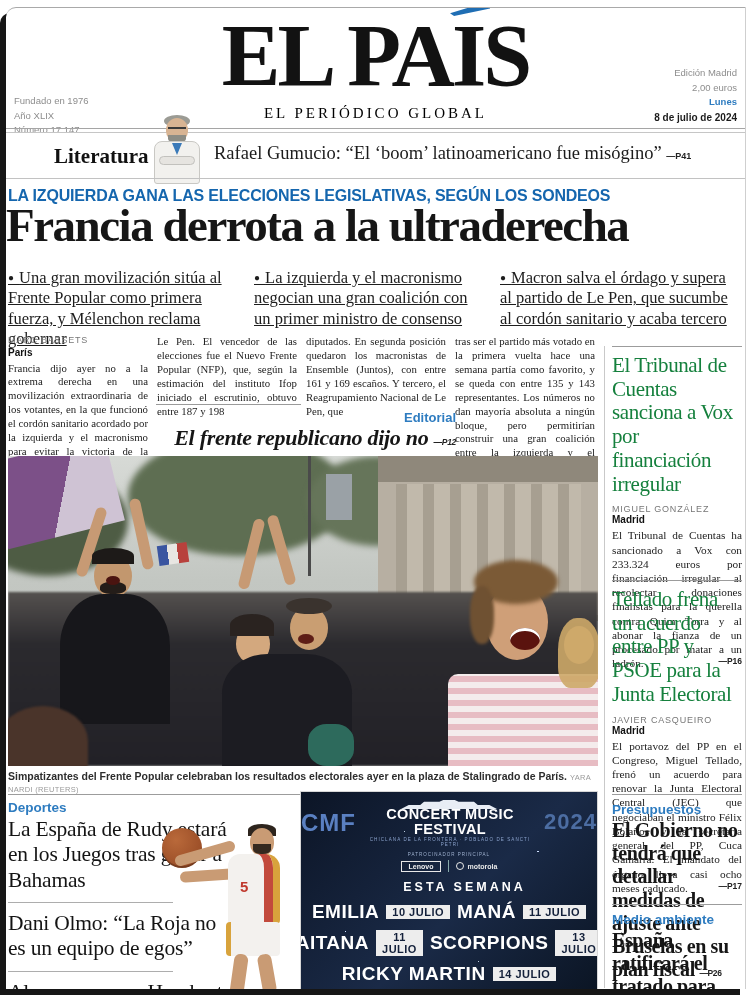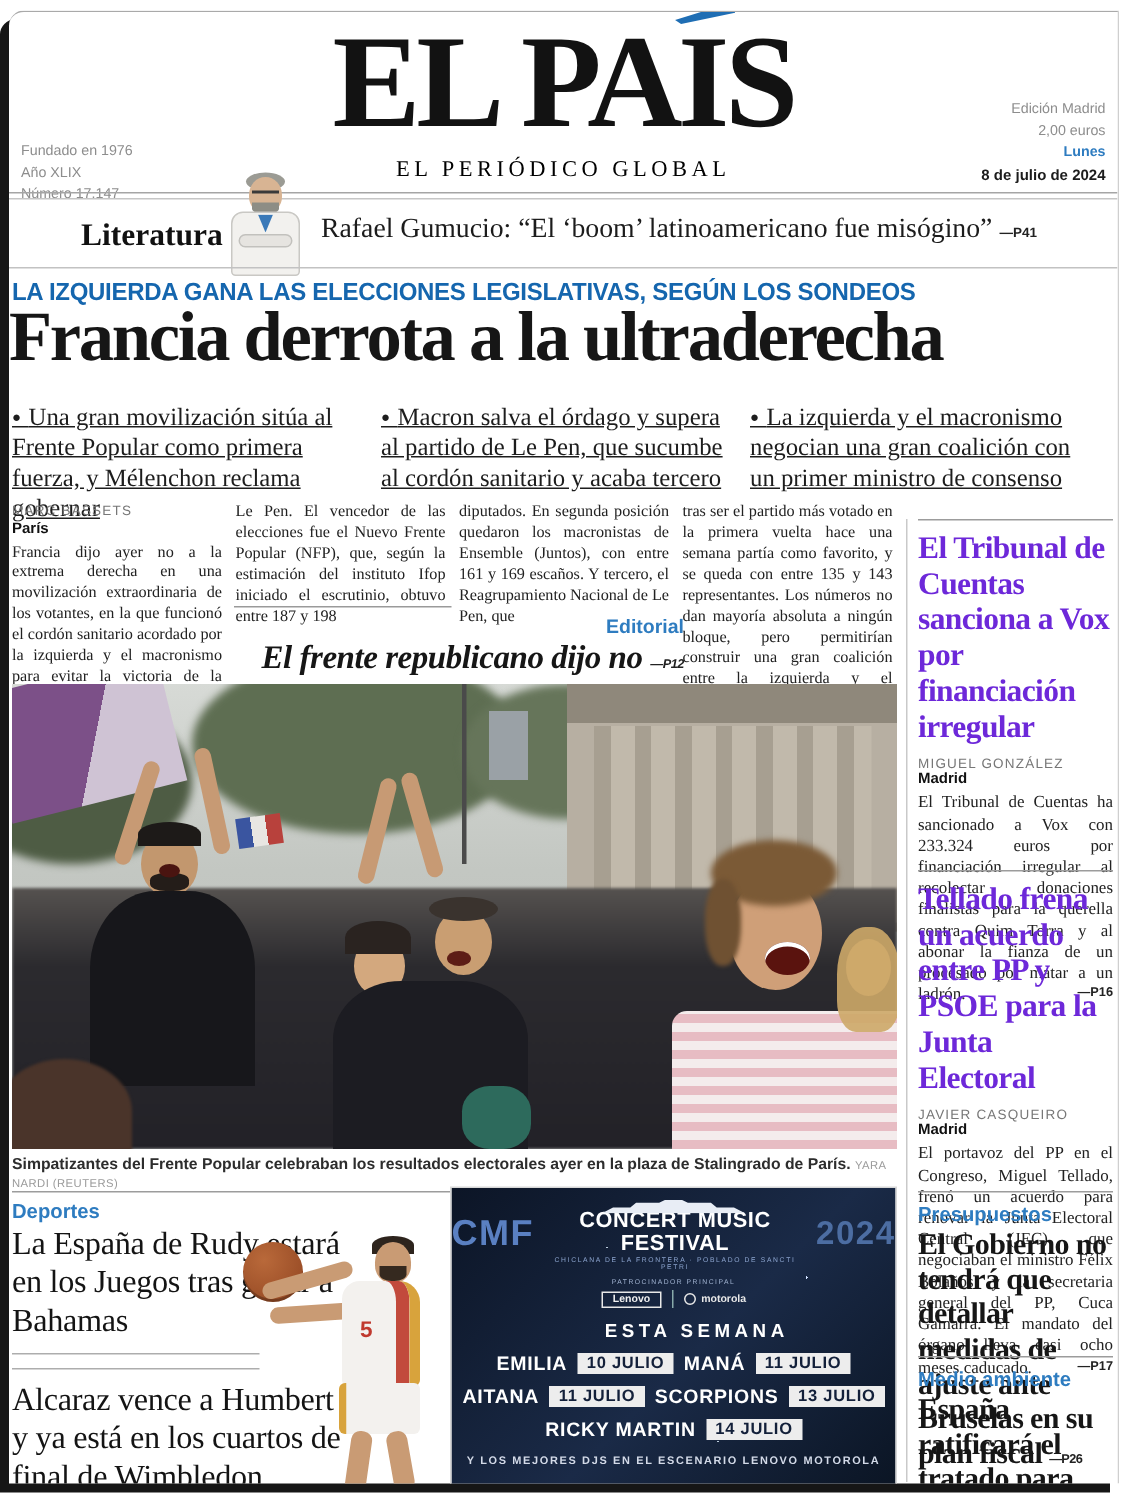--- a/index.html
+++ b/index.html
@@ -74,21 +74,21 @@
   .bigman-shirt{ left:440px; top:218px; width:160px; height:92px;
       background:repeating-linear-gradient(0deg,#e7bcc3 0 6px,#f4ecec 6px 12px),
                  repeating-linear-gradient(90deg,rgba(203,132,146,.6) 0 6px,rgba(255,255,255,0) 6px 12px);
       border-radius:10px 10px 0 0; }
   .caption{ position:absolute; left:2px; top:762px; width:590px; font-family:"Liberation Sans",sans-serif;
             font-size:10.5px; font-weight:700; color:#2d2d2d; }
   .caption .credit{ font-weight:400; font-size:7.5px; color:#9a9a9a; letter-spacing:0.3px; }
   
   .side{ position:absolute; left:606px; width:130px; }
   .side .srule{ width:100%; height:1px; background:#9c9c9c; margin-bottom:7px; }
-  .shead{ font-size:21px; font-weight:700; line-height:1.13; letter-spacing:-0.4px; color:#6d28d9; }
+  .shead{ font-size:21px; font-weight:400; line-height:1.13; letter-spacing:-0.4px; color:#15803d; }
   .sby{ margin-top:8px; }
   .sbody{ margin-top:3px; font-size:11.3px; line-height:1.26; text-align:justify; color:#222; }
   .slabel{ font-family:"Liberation Sans",sans-serif; font-size:13.5px; font-weight:700; color:#2e7cc0; margin-bottom:2px; }
   .bhead{ font-size:20px; font-weight:700; line-height:1.16; letter-spacing:-0.4px; color:#161616; }
   
   .sports{ position:absolute; left:2px; top:786px; width:292px; }
   .sports .srule{ width:100%; height:1px; background:#9c9c9c; margin-bottom:5px; }
   .sports .shl{ font-size:21.5px; line-height:1.18; color:#141414; letter-spacing:-0.2px; width:230px; }
   .sports .mini{ width:165px; height:1px; background:#adadad; margin:9px 0 8px; }
   .player{ position:absolute; right:-6px; top:32px; width:140px; height:170px; }
@@ -124,21 +124,21 @@
   .ad .subtitle{ font-size:4.5px; letter-spacing:1.1px; color:#8ba3cd; margin-top:2px; }
   .ad .year{ font-size:22px; font-weight:700; color:#4c6da2; letter-spacing:1px; margin-top:2px; }
   .ad .sponsor-label{ font-size:4.5px; letter-spacing:1px; color:#9fb1cf; margin-top:5px; }
   .ad .sponsors{ display:flex; justify-content:center; align-items:center; gap:7px; margin-top:3px; }
   .ad .lenovo{ border:1px solid #e8e8e8; font-size:7px; font-weight:700; padding:1px 7px; color:#f0f0f0; }
   .ad .sep{ width:1px; height:12px; background:#8aa; }
   .ad .moto{ font-size:7px; font-weight:700; color:#e8e8e8; display:flex; align-items:center; gap:3px; }
   .ad .mdot{ width:8px; height:8px; border-radius:50%; border:1.5px solid #e8e8e8; }
   .ad .week{ font-size:12.5px; font-weight:700; letter-spacing:3px; margin-top:8px;padding-left:31px; }
   .ad .row{ display:flex; justify-content:center; align-items:center; gap:7px; margin-top:7px; }
-  .ad .artist{ font-size:13px; font-weight:700; letter-spacing:0.5px; }
+  .ad .artist{ font-size:19px; font-weight:700; letter-spacing:0.5px; }
   .ad .chip{ background:#ededed; color:#13203a; font-size:11px; font-weight:700; padding:1px 6px; letter-spacing:0.5px; }
   .ad .footer{ font-size:7.3px; font-weight:700; letter-spacing:1.1px; color:#d3dae8; margin-top:9px; }
 </style>
 </head>
 <body>
 
 <div class="sheet">
 
   <div class="pub-info sans">
     <div>Fundado en 1976</div>
@@ -172,22 +172,22 @@
     </div>
     <div class="txt"><span>Rafael Gumucio: “El ‘boom’ latinoamericano fue misógino”</span> <span class="pref">—P41</span></div>
   </div>
   <div class="rule" style="left:0;top:170px;width:100%;background:#c2c2c2;"></div>
 
   <div class="kicker sans">LA IZQUIERDA GANA LAS ELECCIONES LEGISLATIVAS, SEGÚN LOS SONDEOS</div>
   <h2 class="headline">Francia derrota a la ultraderecha</h2>
 
   <div class="bullets">
     <div>Una gran movilización sitúa al Frente Popular como primera fuerza, y Mélenchon reclama gobernar</div>
+    <div>La izquierda y el macronismo negocian una gran coalición con un primer ministro de consenso</div>
     <div>Macron salva el órdago y supera al partido de Le Pen, que sucumbe al cordón sanitario y acaba tercero</div>
-    <div>La izquierda y el macronismo negocian una gran coalición con un primer ministro de consenso</div>
   </div>
 
   <div class="bodyrow">
     <div class="bcol">
       <div class="byline">MARC BASSETS</div>
       <div class="dateline">París</div>
       <span>Francia dijo ayer no a la extrema derecha en una movilización extraordinaria de los votantes, en la que funcionó el cordón sanitario acordado por la izquierda y el macronismo para evitar la victoria de la ultraderecha de Marine</span>
     </div>
     <div class="bcol"><span>Le Pen. El vencedor de las elecciones fue el Nuevo Frente Popular (NFP), que, según la estimación del instituto Ifop iniciado el escrutinio, obtuvo entre 187 y 198</span></div>
     <div class="bcol"><span>diputados. En segunda posición quedaron los macronistas de Ensemble (Juntos), con entre 161 y 169 escaños. Y tercero, el Reagrupamiento Nacional de Le Pen, que</span></div>
@@ -272,20 +272,21 @@
     <div class="srule"></div>
     <div class="slabel">Medio ambiente</div>
     <div class="bhead"><span>España ratificará el tratado para salvar los santuarios marinos</span> </div>
   </div>
 
   <div class="sports">
     <div class="srule"></div>
     <div class="slabel">Deportes</div>
     <div class="shl">La España de Rudy estará en los Juegos tras ganar a Bahamas</div>
     <div class="mini"></div>
+    <div class="shl">Dani Olmo: “La Roja no es un equipo de egos”</div>
     <div class="mini"></div>
     <div class="shl"><span>Alcaraz vence a Humbert y ya está en los cuartos de final de Wimbledon</span> </div>
 
     <div class="player">
       <div class="p-ball"></div>
       <div class="p-arm1"></div>
       <div class="p-arm2"></div>
       <div class="p-hair"></div>
       <div class="p-head"></div>
       <div class="p-beard"></div>

